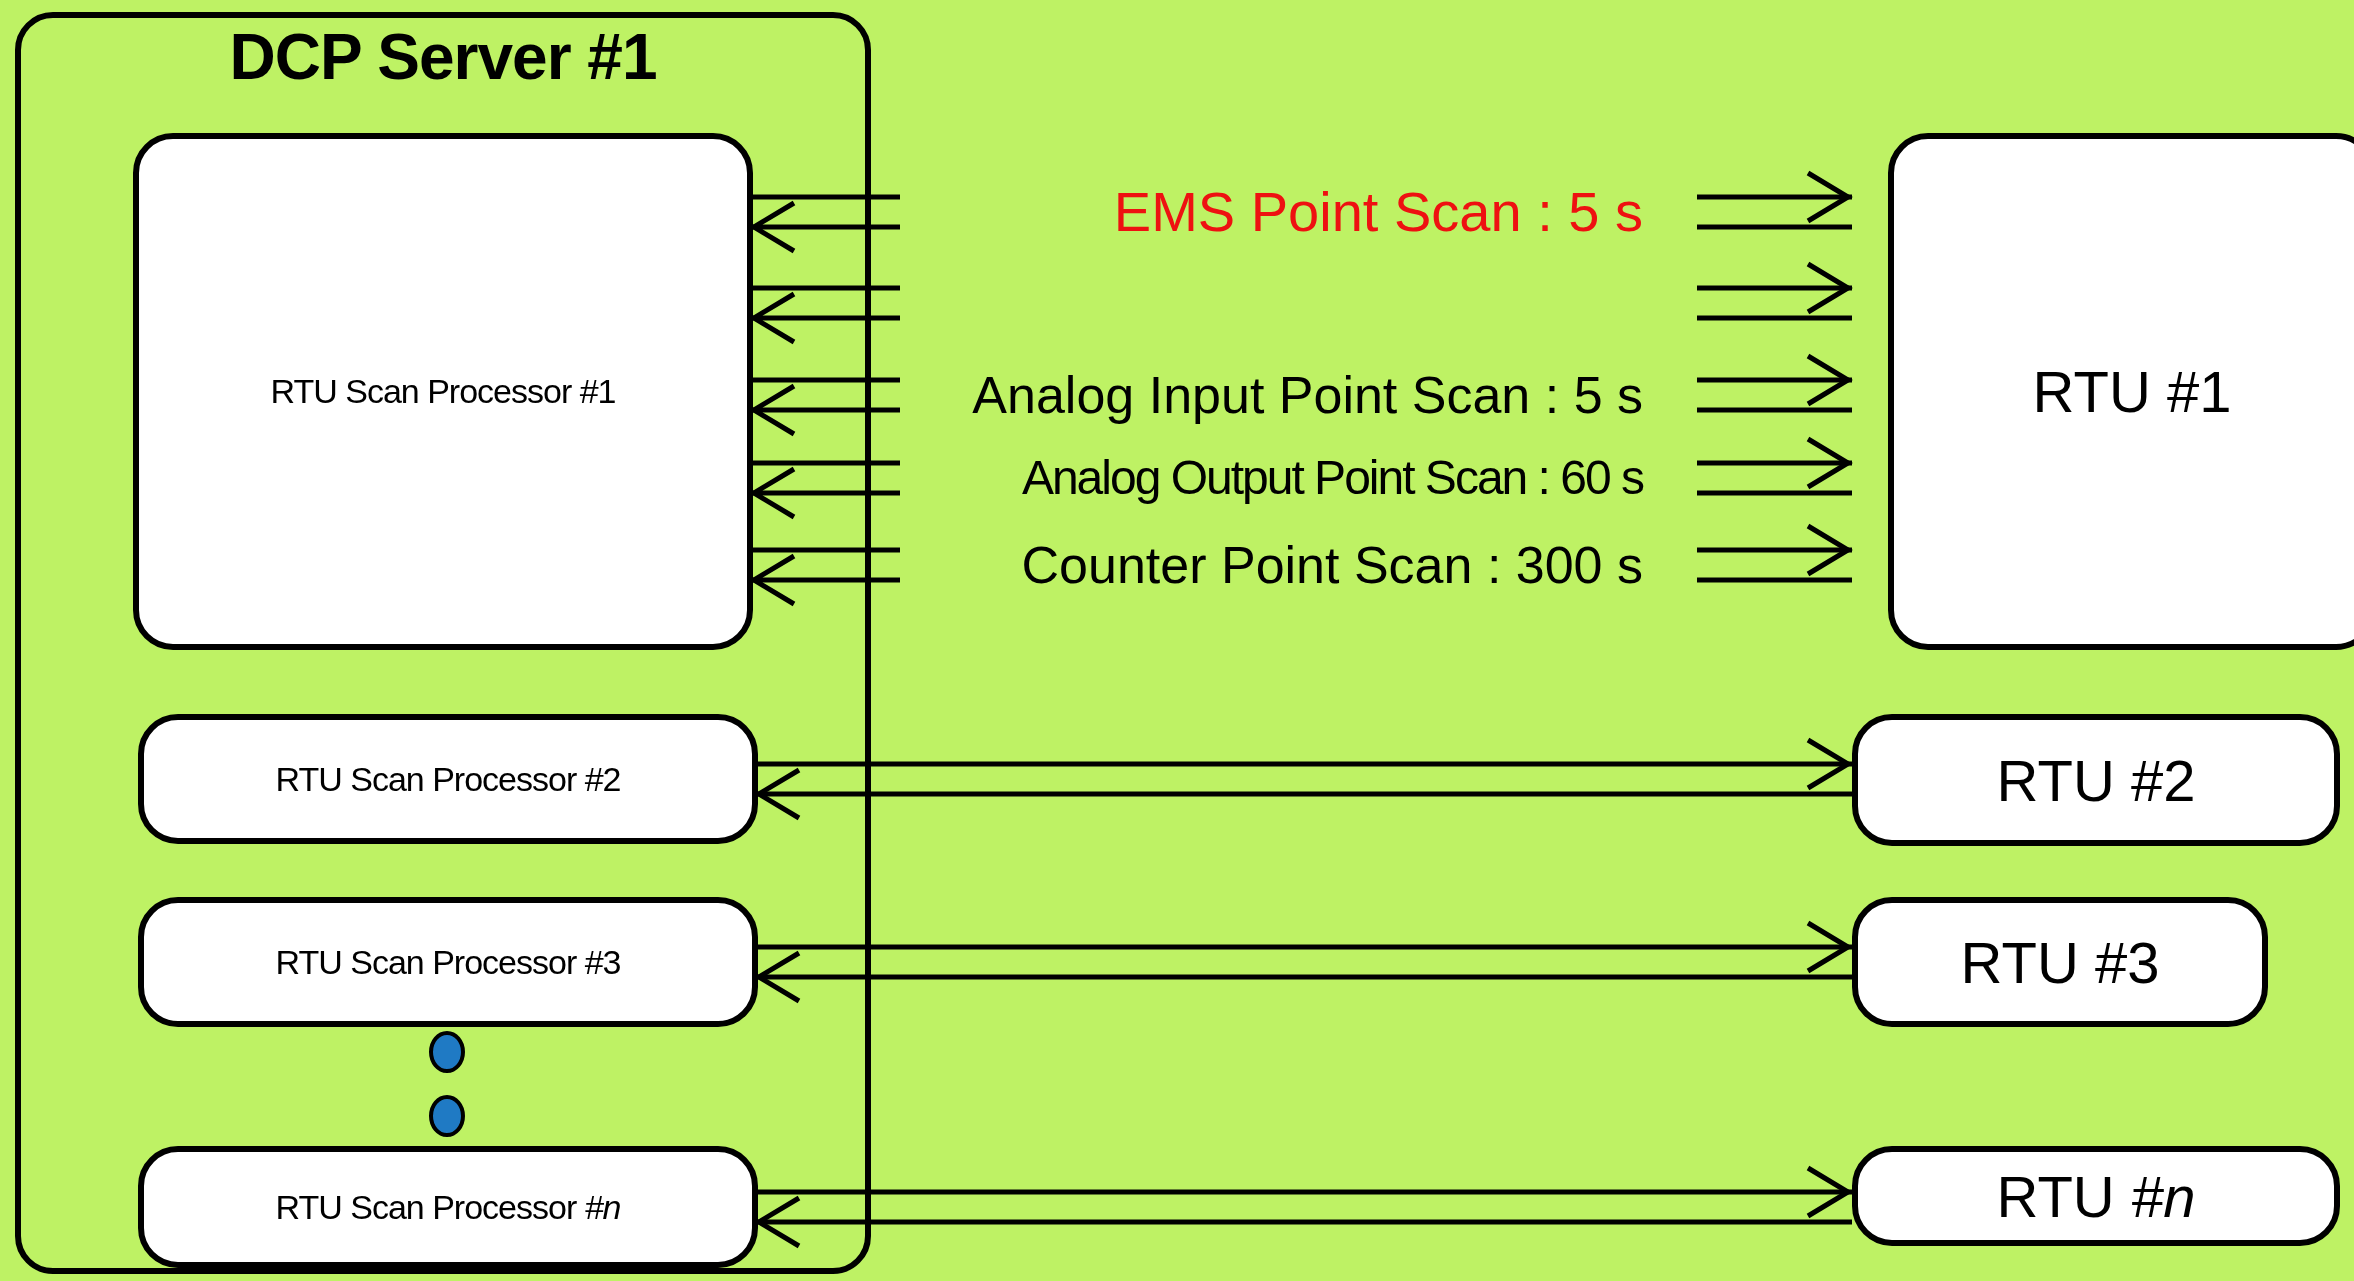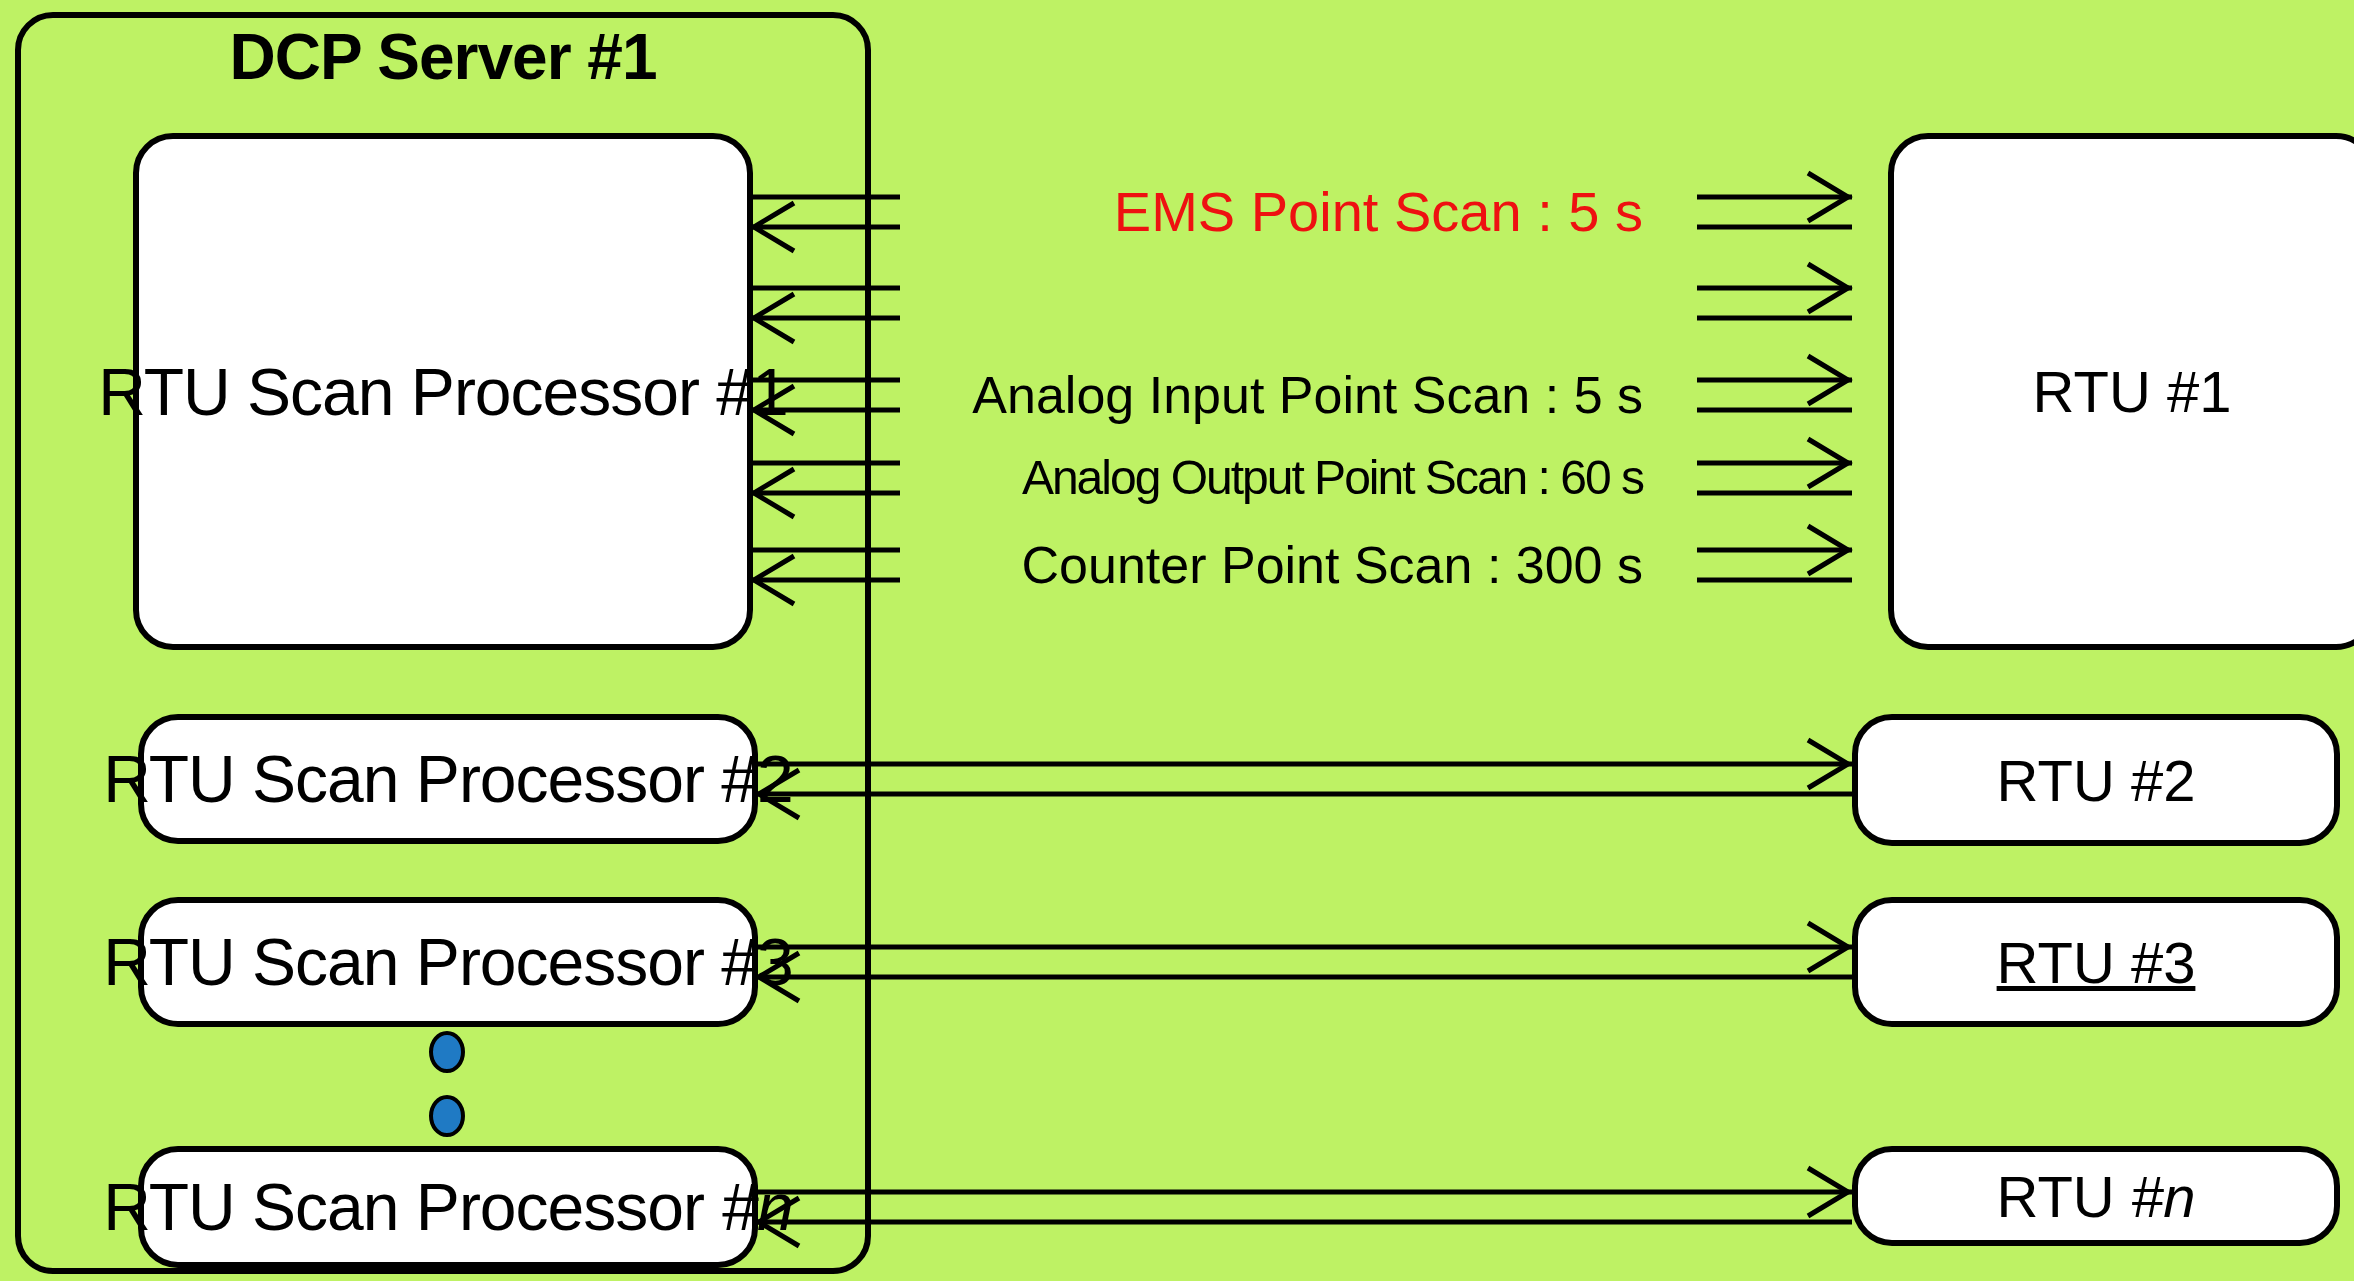--- a/index.html
+++ b/index.html
@@ -40,33 +40,33 @@
     position: absolute;
     left: 15px;
     top: 20px;
     width: 856px;
     text-align: center;
     font-size: 64px;
     font-weight: bold;
     letter-spacing: -1px;
   }
   .proc-label, .rtu-label {
-    font-size: 66px;
+    font-size: 34px;
     letter-spacing: -1px;
     white-space: nowrap;
   }
   .rtu-label { font-size: 58px; letter-spacing: 0; }
   .italic-part { font-style: italic; }
   .proc1 { left: 133px; top: 133px; width: 620px; height: 517px; }
   .proc2 { left: 138px; top: 714px; width: 620px; height: 130px; }
   .proc3 { left: 138px; top: 897px; width: 620px; height: 130px; }
   .procn { left: 138px; top: 1146px; width: 620px; height: 122px; }
   .rtu1  { left: 1888px; top: 133px; width: 488px; height: 517px; }
   .rtu2  { left: 1852px; top: 714px; width: 488px; height: 132px; }
-  .rtu3  { left: 1852px; top: 897px; width: 488px; height: 130px; text-decoration: underline; }
+  .rtu3  { left: 1852px; top: 897px; width: 416px; height: 130px; }
   .rtun  { left: 1852px; top: 1146px; width: 488px; height: 100px; }
 
   .scan-label {
     position: absolute;
     left: 943px;
     width: 700px;
     height: 80px;
     line-height: 80px;
     text-align: right;
     font-size: 52px;

